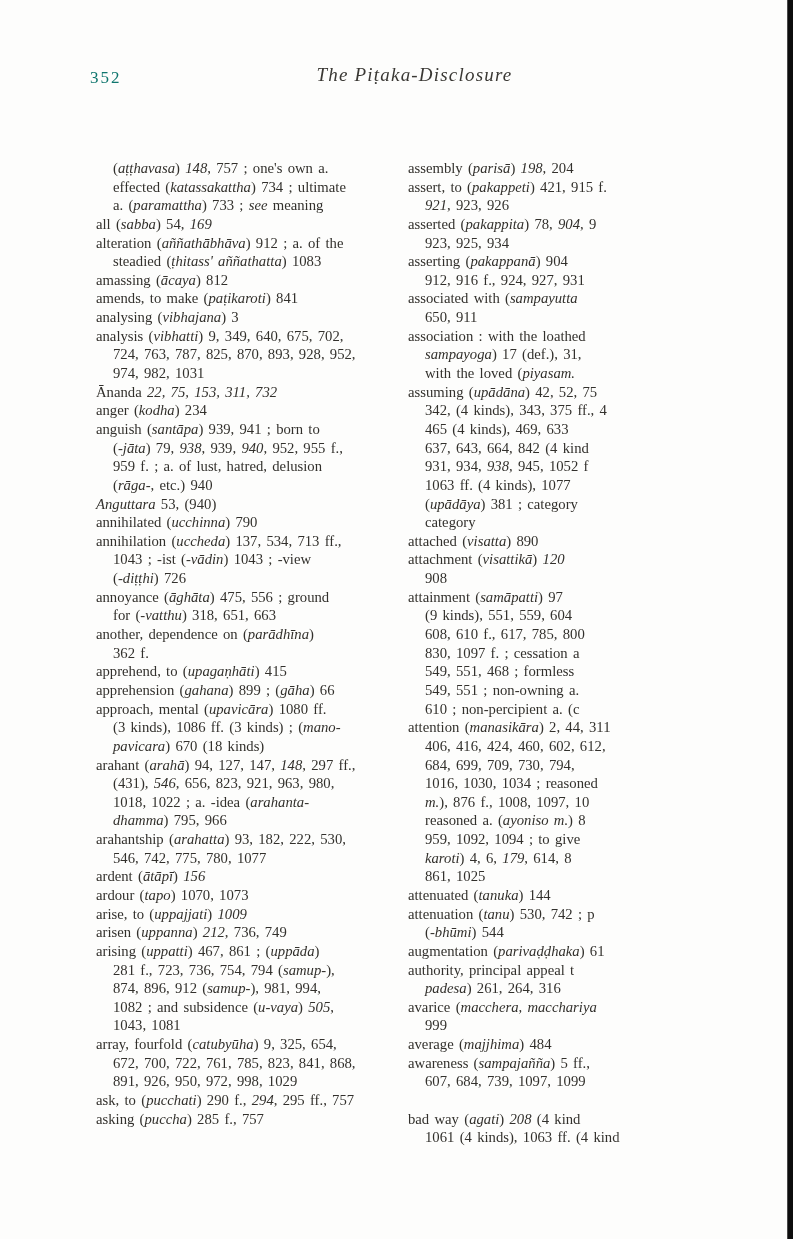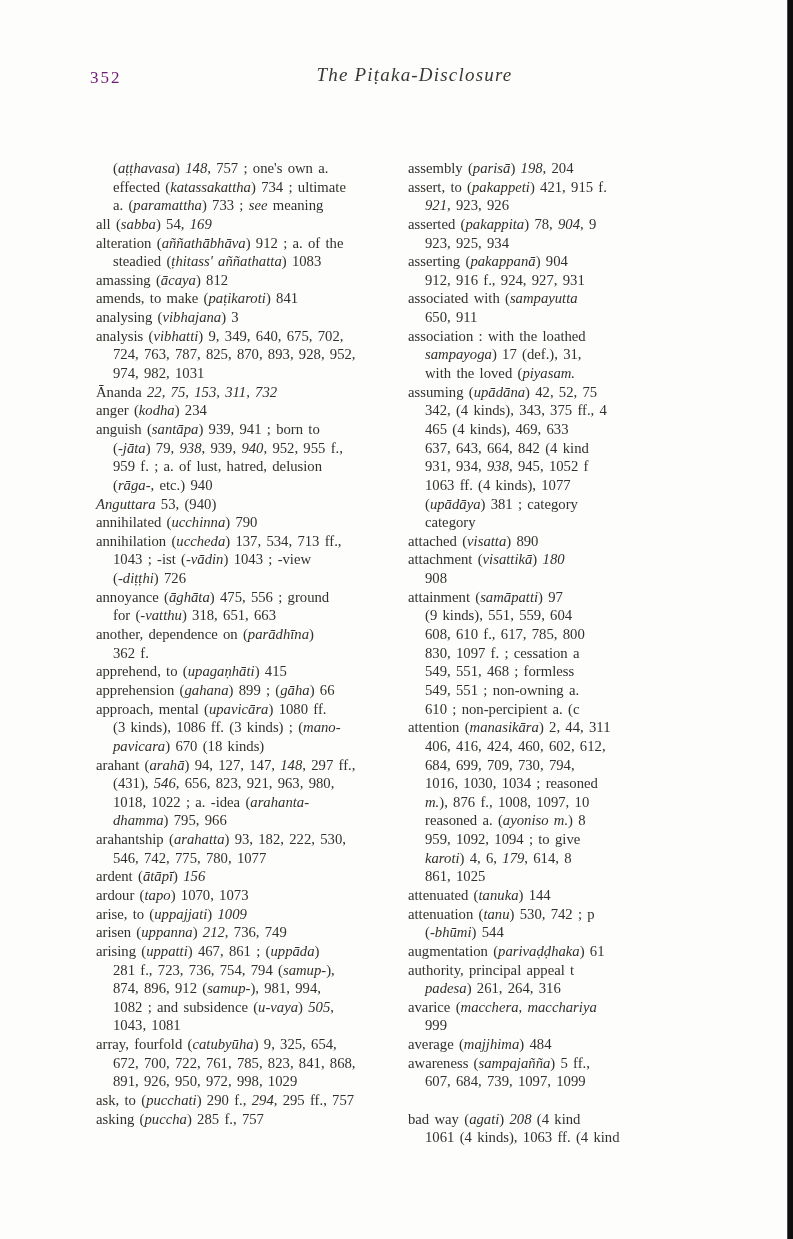--- a/index.html
+++ b/index.html
@@ -13,21 +13,21 @@
     width: 793px; height: 1239px;
     background: #fdfdfc;
     overflow: hidden;
     color: #32302c;
   }
   .page-number {
     position: absolute;
     left: 90px; top: 68px;
     font-size: 17px;
     letter-spacing: 2px;
-    color: #701a75;
+    color: #0f766e;
   }
   .page-title {
     position: absolute;
     left: 0; top: 64px;
     width: 100%;
     text-align: center;
     transform: translateX(18px);
     font-size: 19px;
     font-style: italic;
     letter-spacing: 1.2px;
@@ -138,21 +138,21 @@
       <div class="line indent">with the loved (<i>piyasam.</i></div>
       <div class="line">assuming (<i>upādāna</i>) 42, 52, 75</div>
       <div class="line indent">342, (4 kinds), 343, 375 ff., 4</div>
       <div class="line indent">465  (4  kinds),  469,  633</div>
       <div class="line indent">637, 643, 664, 842 (4 kind</div>
       <div class="line indent">931, 934, <i>938</i>, 945, 1052 f</div>
       <div class="line indent">1063 ff.  (4  kinds),  1077</div>
       <div class="line indent">(<i>upādāya</i>) 381 ;  category</div>
       <div class="line indent">category</div>
       <div class="line">attached (<i>visatta</i>) 890</div>
-      <div class="line">attachment  (<i>visattikā</i>)  <i>180</i></div>
+      <div class="line">attachment  (<i>visattikā</i>)  <i>120</i></div>
       <div class="line indent">908</div>
       <div class="line">attainment  (<i>samāpatti</i>)  97</div>
       <div class="line indent">(9  kinds),  551,  559,  604</div>
       <div class="line indent">608,  610 f.,  617,  785,  800</div>
       <div class="line indent">830,  1097 f. ;   cessation  a</div>
       <div class="line indent">549,  551,  468 ;   formless</div>
       <div class="line indent">549, 551 ;  non-owning a.</div>
       <div class="line indent">610 ;   non-percipient  a.  (c</div>
       <div class="line">attention (<i>manasikāra</i>) 2, 44, 311</div>
       <div class="line indent">406, 416, 424, 460, 602, 612,</div>

